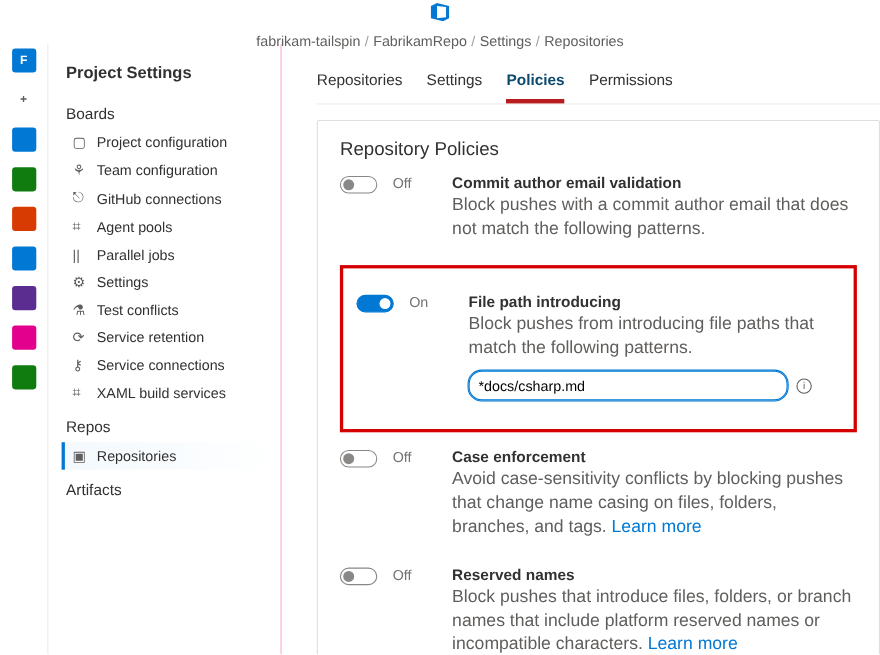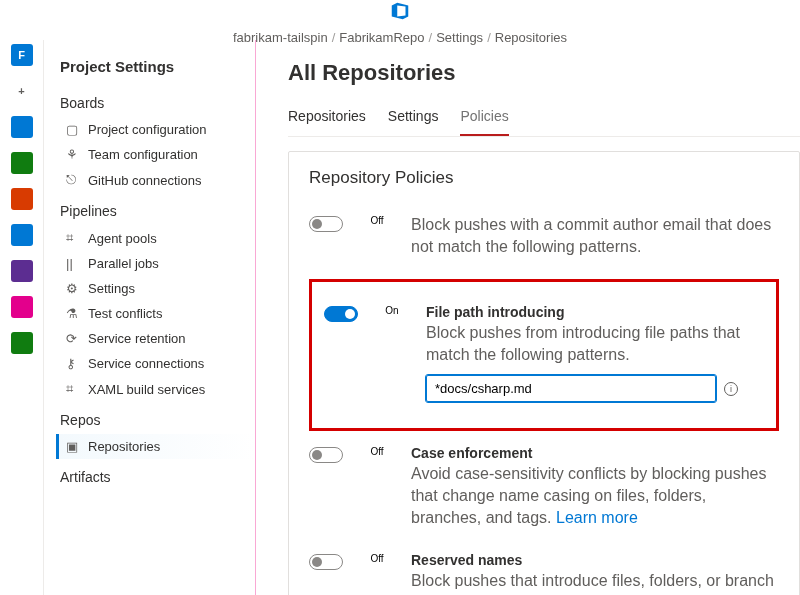--- a/index.html
+++ b/index.html
@@ -14,36 +14,36 @@
   .sidebar { width: 212px; border-right: 1px solid #f9a8d4; padding: 12px 0 12px 12px; overflow:hidden; }
   .sb-title { font-weight: 600; font-size: 15px; padding: 6px 0 10px 4px; }
   .sb-group { font-weight: 400; font-size: 14px; padding: 10px 0 6px 4px; }
   .sb-item { display:flex; align-items:center; gap:8px; padding:5px 4px 5px 10px; font-size:13px; color:#323130; cursor:pointer; }
   .sb-item .ic { width:14px; display:inline-block; color:#605e5c; }
   .sb-item.active { border-left: 3px solid #0078d4; background: linear-gradient(90deg,#f3f9fd,transparent); padding-left:7px; }
   .main { flex:1; padding: 20px 0 0 32px; overflow:hidden; }
   .h1 { font-size: 22px; font-weight: 600; margin-bottom: 18px; }
   .tabs { display:flex; gap:22px; border-bottom:1px solid #edebe9; margin-bottom:14px; }
   .tab { padding: 4px 0 10px; font-size: 14px; color:#323130; cursor:pointer; }
-  .tab.active { border-bottom: 2px solid #b91c1c; color:#737373; font-weight:400; }
+  .tab.active { border-bottom: 4px solid #b91c1c; color:#0c4a6e; font-weight:700; }
   .panel { border:1px solid #e1dfdd; border-radius:2px; padding: 16px 20px 20px; }
-  .panel-title { font-size: 17px; font-weight: 400; margin-bottom: 14px; }
+  .panel-title { font-size: 17px; font-weight: 400; }
   .policy { display:flex; align-items:flex-start; gap:14px; padding: 12px 0; }
   .toggle { position:relative; width:34px; height:16px; border-radius:8px; background:#fff; border:1px solid #8a8886; flex:none; cursor:pointer; top:2px;}
   .toggle .knob { position:absolute; width:10px; height:10px; border-radius:50%; background:#8a8886; top:2px; left:2px; }
   .toggle.on { background:#0078d4; border-color:#0078d4; }
   .toggle.on .knob { background:#fff; left:auto; right:2px; }
-  .togstate { width:40px; font-size:10px; color:#000000; flex:none; padding-top:1px;text-align:center;}
+  .togstate { width:40px; font-size:13px; color:#737373; flex:none; padding-top:1px;}
   .pol-body { flex:1; }
   .pol-title { font-size:14px; font-weight:600; margin-bottom:2px; }
   .pol-desc { font-size:16px; color:#605e5c; line-height:1.35; }
   .pol-desc a { color:#0078d4; text-decoration:none; cursor:pointer; }
   .hl { border: 3px solid #d40000; padding: 10px 12px 14px; margin: 10px 0 2px; }
   .input-row { display:flex; align-items:center; gap:8px; margin-top:10px; }
-  .path-input { flex:1; max-width: 290px; padding:5px 8px; font-size:13px; border:1px solid #0078d4; outline:1px solid #0078d4; border-radius:2px; }
+  .path-input { flex:1; max-width: 290px; padding:5px 8px; font-size:13px; border:1px solid #0078d4; outline:1px solid #0078d4; border-radius:12px; }
   .info-ic { width:14px;height:14px;border:1px solid #605e5c;border-radius:50%;display:flex;align-items:center;justify-content:center;font-size:9px;color:#605e5c; cursor:pointer;}
 </style>
 </head>
 <body>
 
 <div class="top">
   <span class="logo">
     <svg viewBox="0 0 24 24" fill="currentColor">
         <path d="M3 6l6-3 12 3v12l-6 3-12-3V6zm6 0v12l9-1V7l-9-1z"></path>
       </svg>
@@ -71,21 +71,20 @@
           <span>Project configuration</span>
         </div>
         <div class="sb-item">
           <span class="ic">⚘</span>
           <span>Team configuration</span>
         </div>
         <div class="sb-item">
           <span class="ic">⎋</span>
           <span>GitHub connections</span>
         </div>
-        <div class="sb-group">Pipelines</div>
         <div class="sb-item">
           <span class="ic">⌗</span>
           <span>Agent pools</span>
         </div>
         <div class="sb-item">
           <span class="ic">||</span>
           <span>Parallel jobs</span>
         </div>
         <div class="sb-item">
           <span class="ic">⚙</span>
@@ -109,36 +108,37 @@
         </div>
         <div class="sb-group">Repos</div>
         <div class="sb-item active">
           <span class="ic">▣</span>
           <span>Repositories</span>
         </div>
         <div class="sb-group">Artifacts</div>
       </div>
   </div>
   <div class="main">
-    <div class="h1">All Repositories</div>
     <div class="tabs" id="tabs">
         <div class="tab">Repositories</div>
         <div class="tab">Settings</div>
         <div class="tab active">Policies</div>
+        <div class="tab">Permissions</div>
       </div>
     <div class="panel">
       <div class="panel-title">Repository Policies</div>
       <div id="policies">
           <div class="">
             <div class="policy">
               <div class="toggle">
                 <div class="knob"></div>
               </div>
               <div class="togstate">Off</div>
               <div class="pol-body">
+                <div class="pol-title">Commit author email validation</div>
                 <div class="pol-desc">Block pushes with a commit author email that does not match the following patterns.</div>
               </div>
             </div>
           </div>
           <div class="hl">
             <div class="policy">
               <div class="toggle on">
                 <div class="knob"></div>
               </div>
               <div class="togstate">On</div>

